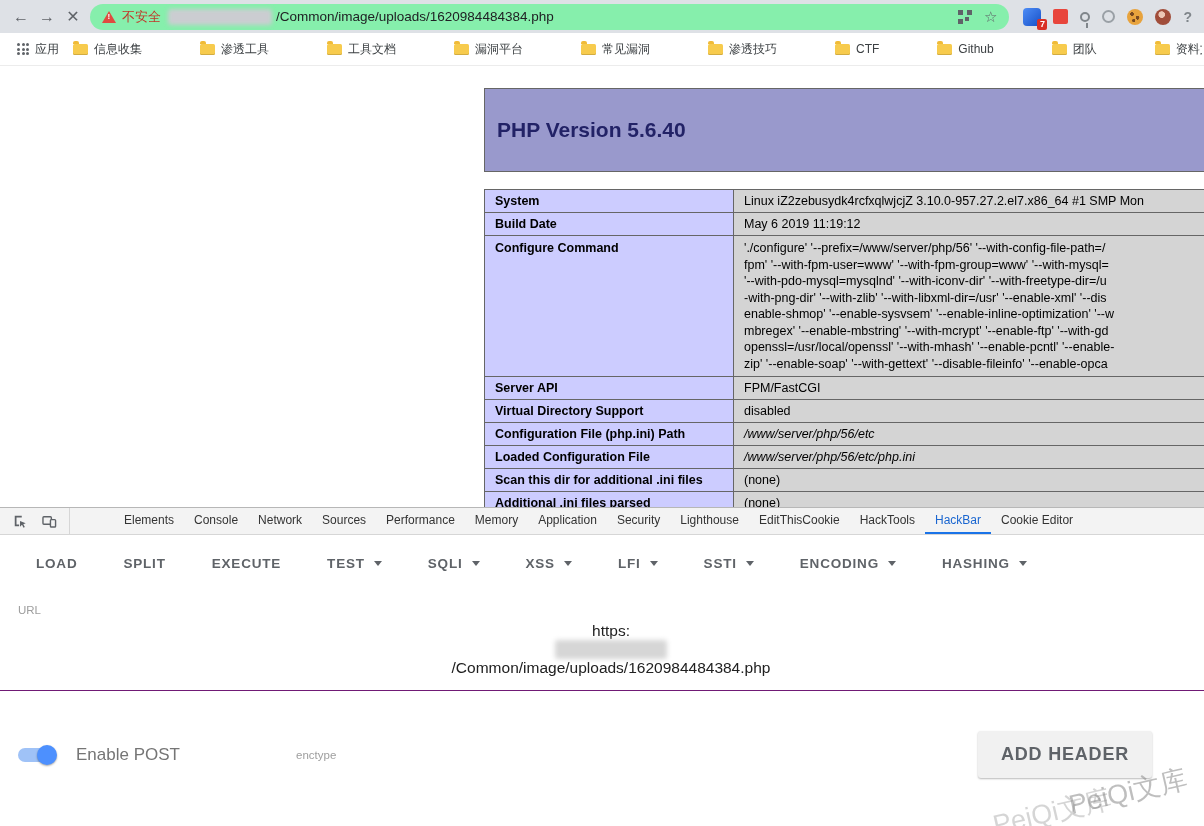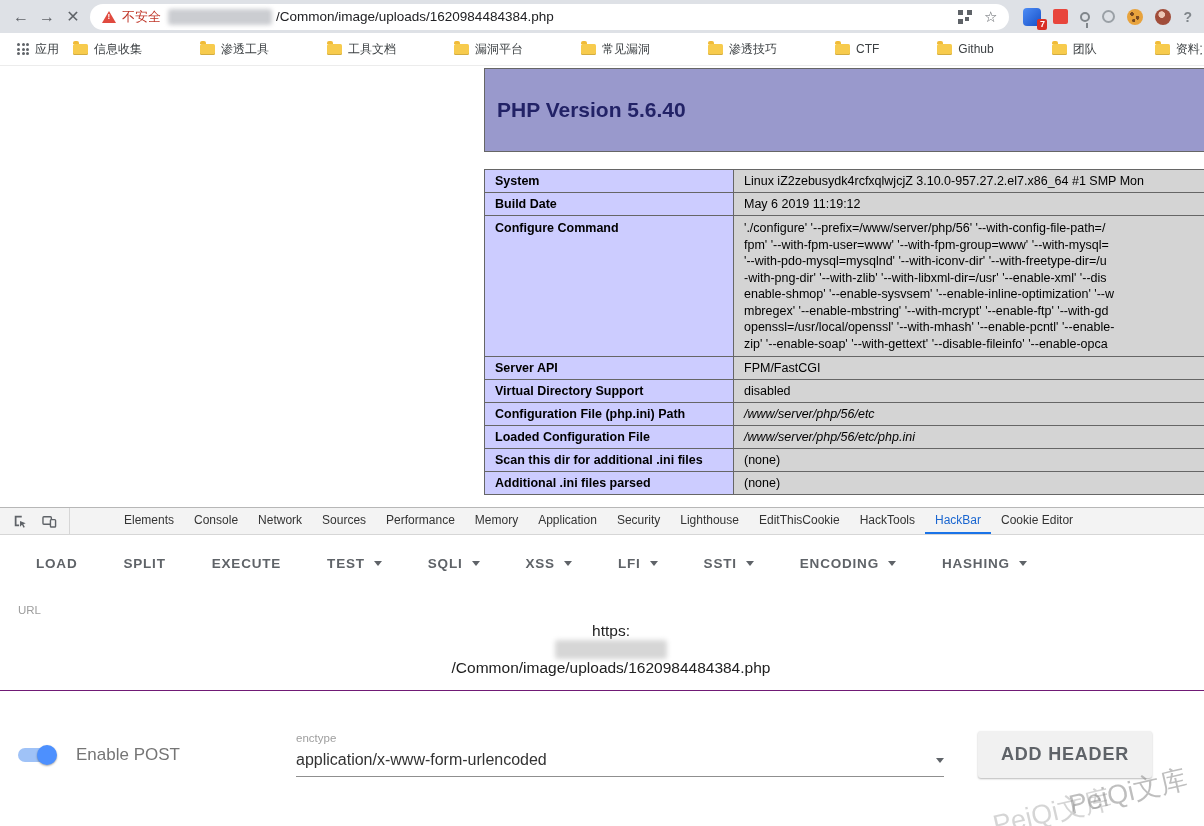--- a/index.html
+++ b/index.html
@@ -2,21 +2,21 @@
 <html><head>
 <meta charset="utf-8">
 <style>
 * { box-sizing:border-box; margin:0; padding:0; }
 html,body { width:1204px; height:826px; }
 body { font-family:"Liberation Sans","DejaVu Sans",sans-serif; background:#fff; position:relative; overflow:hidden; }
 
 
 .topbar { height:33px; background:#dee1e6; display:flex; align-items:center; padding:0 8px; }
 .navbtn { width:26px; height:26px; display:flex; align-items:center; justify-content:center; font-size:16px; color:#5f6368; border-radius:50%; cursor:pointer; flex:none; }
-.addr-pill { flex:1; height:26px; background:#ffffff; border-radius:13px; margin:0 10px 0 4px; display:flex; align-items:center; padding:11px 12px; min-width:0; }
+.addr-pill { flex:1; height:26px; background:#86efac; border-radius:13px; margin:0 10px 0 4px; display:flex; align-items:center; padding:11px 12px; min-width:0; }
 .warn-tri { width:0; height:0; border-left:7px solid transparent; border-right:7px solid transparent; border-bottom:12px solid #e04a3f; position:relative; margin-right:6px; flex:none; }
 .warn-tri::after { content:"!"; position:absolute; left:-1.5px; top:2.5px; color:#fff; font-size:8px; font-weight:bold; line-height:1; }
 .warn-text { color:#c0392b; font-size:13px; margin-right:7px; flex:none; }
 .blur-box { display:inline-block; height:16px; width:104px; background:#cbcdd1; border-radius:3px; filter:blur(2px); flex:none; }
 .addr-path { font-size:13.5px; color:#202124; margin-left:4px; white-space:nowrap; overflow:hidden; flex:1; }
 .pill-icons { display:flex; align-items:center; gap:12px; flex:none; }
 .qr-icon { width:14px; height:14px; flex:none;
   background:
    linear-gradient(#5f6368,#5f6368) 0 0/5px 5px no-repeat,
    linear-gradient(#5f6368,#5f6368) 100% 0/5px 5px no-repeat,
@@ -45,21 +45,21 @@
 .bookmarks { height:33px; background:#fff; display:flex; align-items:center; padding:0 2px 0 10px; white-space:nowrap; overflow:hidden; border-bottom:1px solid #ececec; }
 .bm-item { display:inline-flex; align-items:center; gap:6px; padding:4px 7px; font-size:12px; color:#3c4043; border-radius:4px; cursor:pointer; flex:none; }
 .bm-items { display:flex; align-items:center; overflow:hidden;gap:44px; }
 .apps-grid { width:12px; height:12px; display:grid; grid-template-columns:repeat(3,1fr); grid-template-rows:repeat(3,1fr); gap:1.5px; flex:none; }
 .apps-grid i { background:#5f6368; border-radius:50%; }
 .folder-icon { width:15px; height:11px; background:#f7cb4d; border-radius:1.5px; position:relative; flex:none; box-shadow:inset 0 -1px 0 rgba(0,0,0,0.15); }
 .folder-icon::before { content:""; position:absolute; top:-3px; left:0; width:6px; height:3px; background:#f0bb38; border-radius:2px 2px 0 0; }
 
 
 .page { position:absolute; top:67px; left:0; right:0; height:440px; background:#fff; overflow:hidden; }
-.phpinfo-wrap { position:absolute; left:484px; top:1px; width:720px; height:435px; overflow:hidden; }
+.phpinfo-wrap { position:absolute; left:484px; top:21px; width:720px; height:435px; overflow:hidden; }
 .phpinfo-inner { width:1080px; font-size:12.5px; color:#000; }
 .php-header { background:#9999cc; border:1px solid #666; height:84px; display:flex; align-items:center; }
 .php-header h1 { font-size:21px; font-weight:bold; color:#222266; margin-left:12px; }
 .php-table { border-collapse:collapse; width:100%; margin-top:17px; }
 .php-table td { border:1px solid #666; padding:4px 10px; vertical-align:baseline; }
 td.e { background:#ccccff; font-weight:bold; width:249px; color:#000; }
 td.v { background:#d4d4d4; white-space:nowrap; overflow:hidden; }
 td.v.italic { font-style:italic; }
 .cfg-line { white-space:pre; line-height:16.5px; overflow:hidden; }
 
@@ -349,24 +349,20 @@
 
   <div class="post-row">
     <div class="toggle-wrap">
       <span class="toggle">
           <span class="thumb"></span>
         </span>
       <span class="toggle-label">Enable POST</span>
     </div>
     <div class="enctype-wrap">
       <div class="small-label">enctype</div>
-      <div class="select-line">
-        <span>application/x-www-form-urlencoded</span>
-        <span class="caret"></span>
-      </div>
     </div>
     <button class="add-header-btn">ADD HEADER</button>
   </div>
 
 </div>
 
 <span class="watermark wm1">PeiQi文库</span>
 <span class="watermark wm2">PeiQi文库</span>
 
 </body></html>

